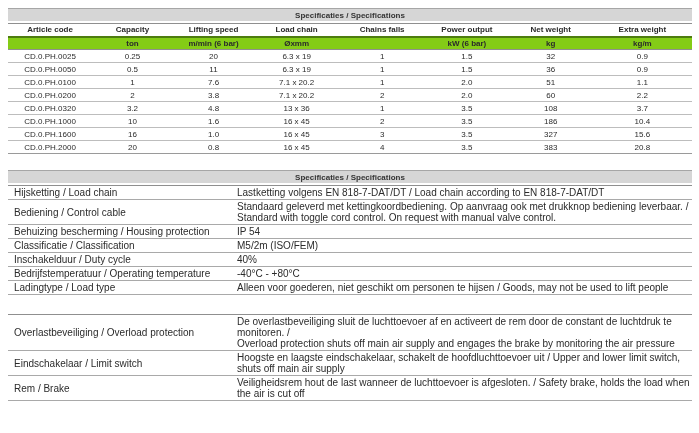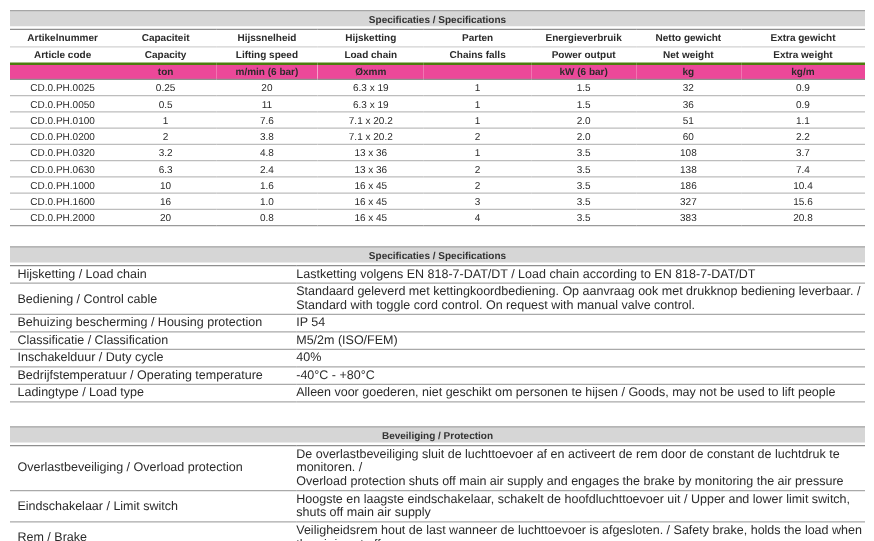--- a/index.html
+++ b/index.html
@@ -22,21 +22,21 @@
     color: #333333;
     margin-bottom: 2px;
   }
   table { border-collapse: collapse; width: 684px; table-layout: fixed; }
 
   
   .spec-grid { border-top: 1px solid #8f8f8f; }
   .spec-grid td { font-size: 8px; text-align: center; overflow: hidden; white-space: nowrap; }
   .spec-grid tr.h-nl td { height: 14px; font-weight: bold; border-bottom: 1px solid #d2d2d2; }
   .spec-grid tr.h-en td { height: 13px; font-weight: bold; border-bottom: 2px solid #4d7c0f; }
-  .spec-grid tr.h-unit td { height: 13px; font-weight: bold; background: #ec4899; border-bottom: 1px solid #8f8f8f; }
+  .spec-grid tr.h-unit td { height: 13px; font-weight: bold; background: #84cc16; border-bottom: 1px solid #8f8f8f; }
   .spec-grid tbody td { height: 13px; border-bottom: 1px solid #bdbdbd; }
   .spec-grid tbody tr:last-child td { border-bottom: 1px solid #9a9a9a; }
 
   
   .kv { border-top: 1px solid #8f8f8f; }
   .kv td { font-size: 10px; border-bottom: 1px solid #a9a9a9; vertical-align: middle; padding: 1px 0; }
   .kv td.kv-label { width: 229px; padding-left: 6px; line-height: 11px; }
   .kv td.kv-value { line-height: 11px; white-space: pre-line; }
   .kv tr.single td { height: 13px; }
 
@@ -55,30 +55,20 @@
         <col style="width:12.3%">
           <col style="width:11.8%">
           <col style="width:11.9%">
         <col style="width:12.4%">
           <col style="width:12.6%">
           <col style="width:12.2%">
         <col style="width:12.3%">
           <col style="width:14.5%">
       </colgroup>
       <thead>
-        <tr class="h-nl">
-            <td>Artikelnummer</td>
-            <td>Capaciteit</td>
-            <td>Hijssnelheid</td>
-            <td>Hijsketting</td>
-            <td>Parten</td>
-            <td>Energieverbruik</td>
-            <td>Netto gewicht</td>
-            <td>Extra gewicht</td>
-          </tr>
         <tr class="h-en">
             <td>Article code</td>
             <td>Capacity</td>
             <td>Lifting speed</td>
             <td>Load chain</td>
             <td>Chains falls</td>
             <td>Power output</td>
             <td>Net weight</td>
             <td>Extra weight</td>
           </tr>
@@ -138,30 +128,20 @@
             <td>CD.0.PH.0320</td>
             <td>3.2</td>
             <td>4.8</td>
             <td>13 x 36</td>
             <td>1</td>
             <td>3.5</td>
             <td>108</td>
             <td>3.7</td>
           </tr>
           <tr>
-            <td>CD.0.PH.0630</td>
-            <td>6.3</td>
-            <td>2.4</td>
-            <td>13 x 36</td>
-            <td>2</td>
-            <td>3.5</td>
-            <td>138</td>
-            <td>7.4</td>
-          </tr>
-          <tr>
             <td>CD.0.PH.1000</td>
             <td>10</td>
             <td>1.6</td>
             <td>16 x 45</td>
             <td>2</td>
             <td>3.5</td>
             <td>186</td>
             <td>10.4</td>
           </tr>
           <tr>
@@ -223,21 +203,20 @@
             <td class="kv-label">Ladingtype / Load type</td>
             <td class="kv-value">Alleen voor goederen, niet geschikt om personen te hijsen / Goods, may not be used to lift people</td>
           </tr>
         </tbody>
     </table>
   </div>
 
   <div class="gap-bot"></div>
 
   <div class="tbl-block">
-    <div class="title-bar">Beveiliging / Protection</div>
     <table class="kv">
       <tbody>
           <tr>
             <td class="kv-label">Overlastbeveiliging / Overload protection</td>
             <td class="kv-value">De overlastbeveiliging  sluit de luchttoevoer af en activeert de rem door de constant de luchtdruk te monitoren. /
 Overload protection shuts off main air supply and engages the brake by monitoring the air pressure</td>
           </tr>
           <tr class="single">
             <td class="kv-label">Eindschakelaar / Limit switch</td>
             <td class="kv-value">Hoogste en laagste eindschakelaar, schakelt de hoofdluchttoevoer uit / Upper and lower limit switch, shuts off main air supply</td>

